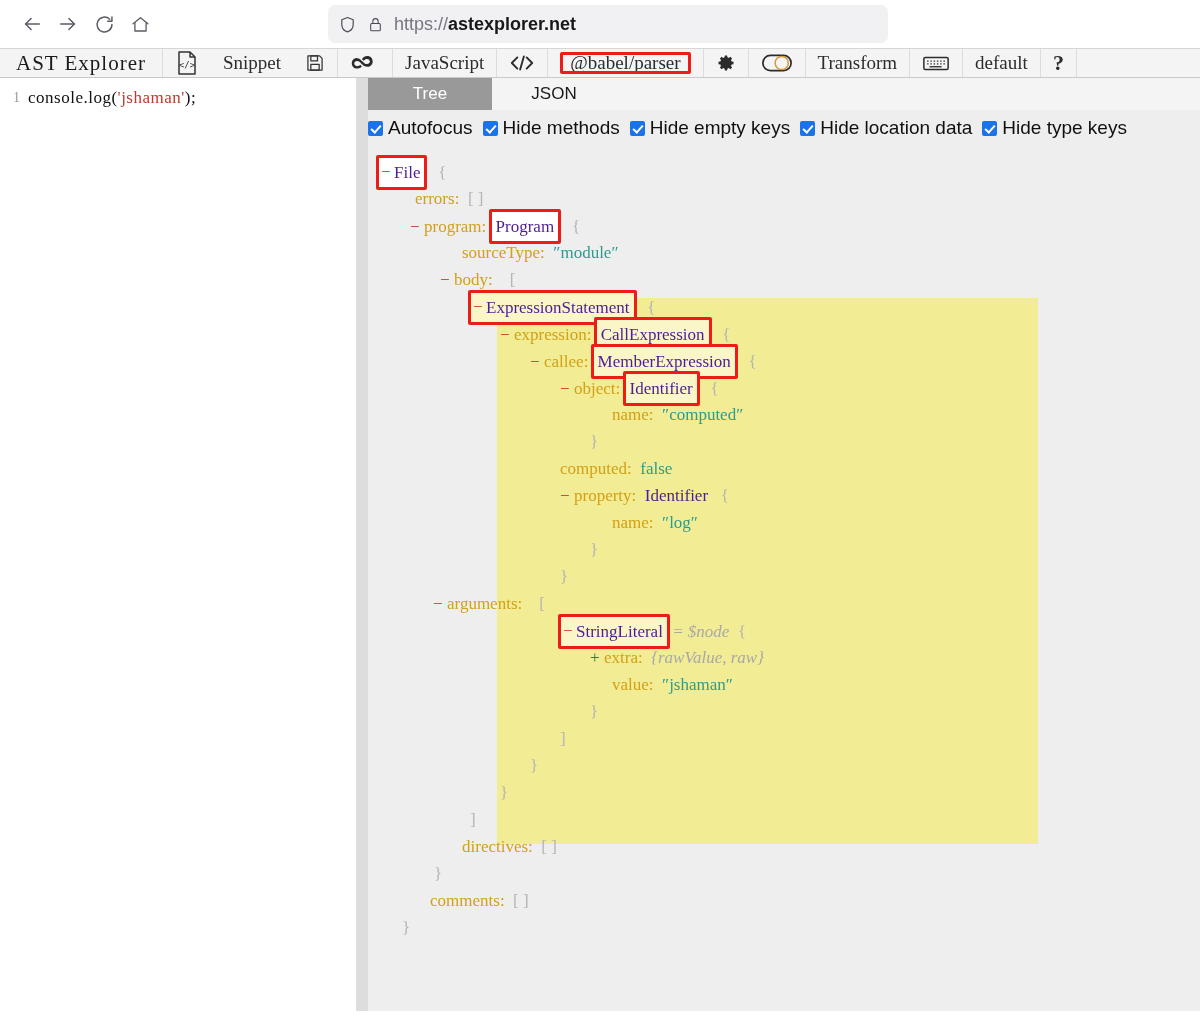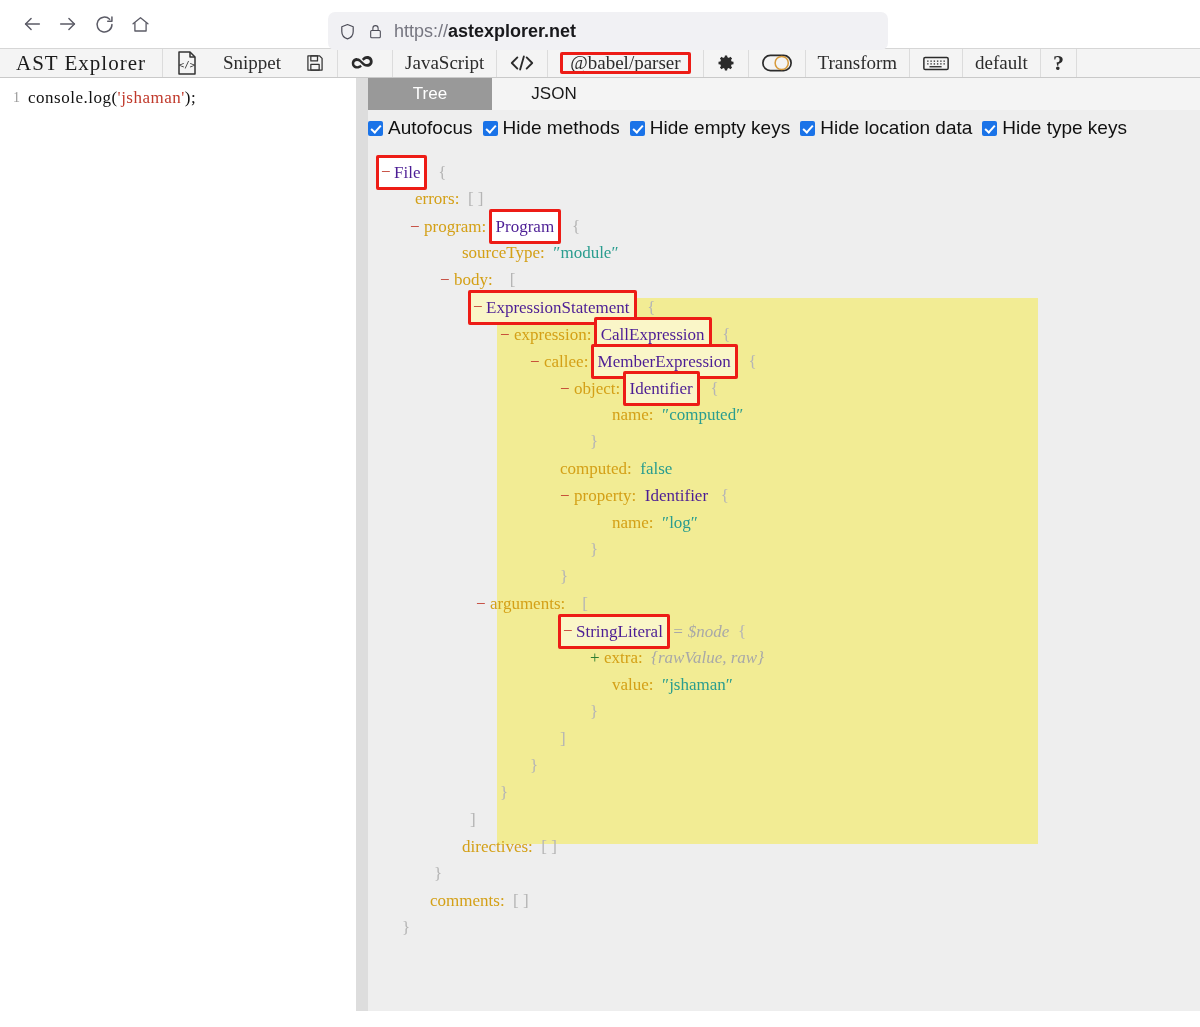--- a/index.html
+++ b/index.html
@@ -23,21 +23,21 @@
   .nav-btn {
     width: 36px; height: 36px;
     display: flex; align-items: center; justify-content: center;
     color: #5b5b66;
     flex: 0 0 auto;
   }
   .nav-btn svg { display:block; }
   #url-pill {
     position: absolute;
     left: 328px;
-    top: 12px;
+    top: 5px;
     height: 38px;
     width: 560px;
     background: #f1f1f4;
     border-radius: 7px;
     display: flex;
     align-items: center;
     padding: 0 10px;
   }
   #url-pill .ico { margin-right: 10px; color: #4a4a55; display:flex; }
   #url-text {
@@ -464,21 +464,21 @@
 
       <div class="row" style="padding-left:192px;"><span class="key">computed:</span><span>  </span><span class="val-str">false</span></div>
 
       <div class="row" style="padding-left:192px;"><span class="sign">−</span><span class="key">property:</span><span>  </span><span class="type">Identifier</span><span class="punct">   {</span></div>
 
       <div class="row" style="padding-left:244px;"><span class="key">name:</span><span>  </span><span class="val-str">″log″</span></div>
 
       <div class="row" style="padding-left:222px;"><span class="punct">}</span></div>
       <div class="row" style="padding-left:192px;"><span class="punct">}</span></div>
 
-      <div class="row" style="padding-left:108px;"><span class="sign">−</span><span class="key">arguments:</span><span class="punct">    [</span></div>
+      <div class="row" style="padding-left:65px;"><span class="sign">−</span><span class="key">arguments:</span><span class="punct">    [</span></div>
 
       <div class="row" style="padding-left:192px;"><span class="boxed onyellow withsign"><span class="sign">−</span><span class="type">StringLiteral</span></span><span> </span><span class="eqnode">= $node</span><span class="punct">  {</span></div>
 
       <div class="row" style="padding-left:222px;"><span class="sign plus">+</span><span class="key">extra:</span><span>  </span><span class="muted">{rawValue, raw}</span></div>
 
       <div class="row" style="padding-left:244px;"><span class="key">value:</span><span>  </span><span class="val-str">″jshaman″</span></div>
 
       <div class="row" style="padding-left:222px;"><span class="punct">}</span></div>
       <div class="row" style="padding-left:192px;"><span class="punct">]</span></div>
       <div class="row" style="padding-left:162px;"><span class="punct">}</span></div>

